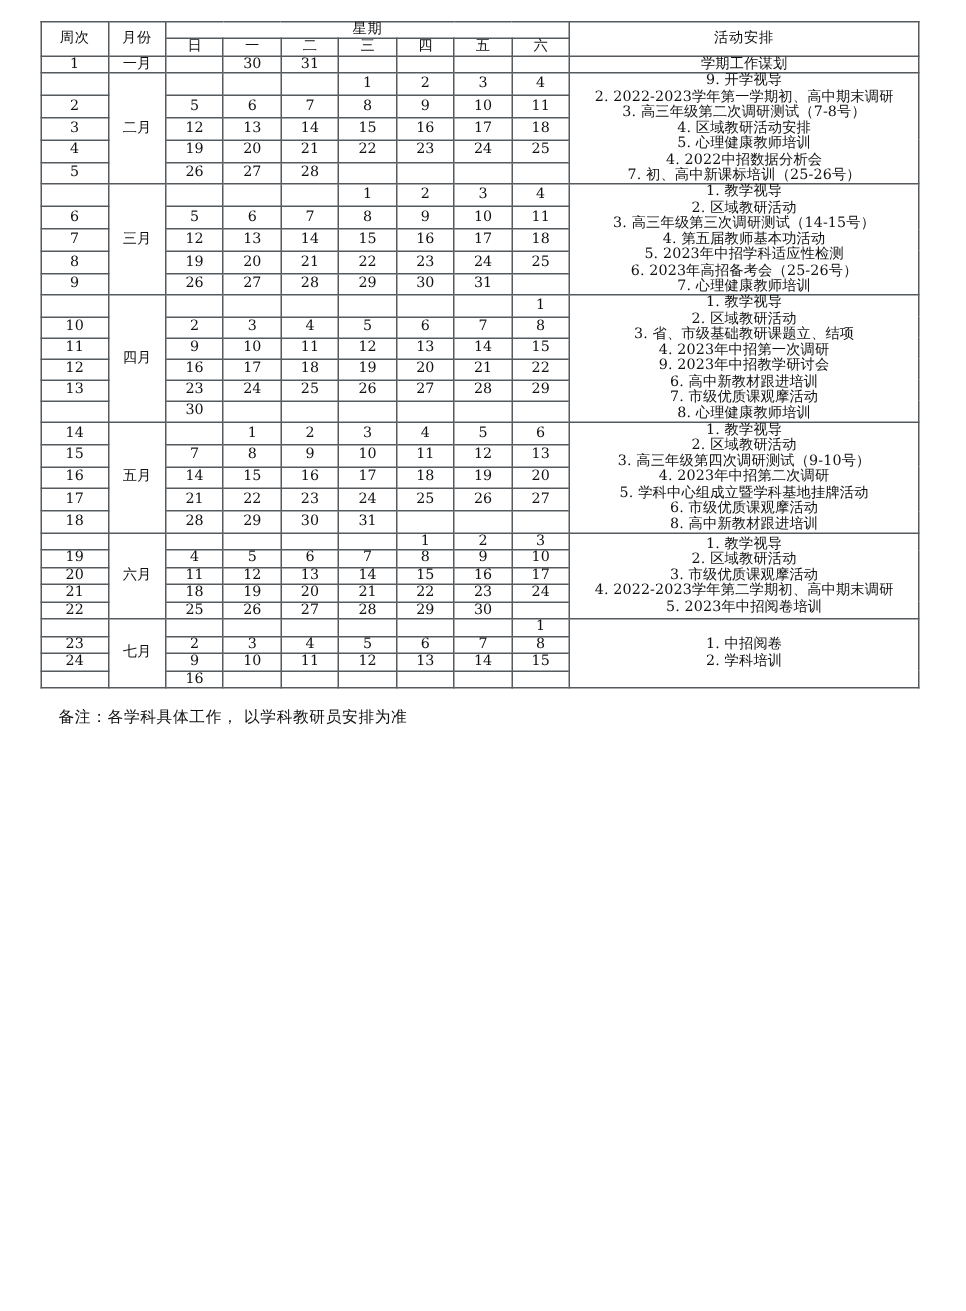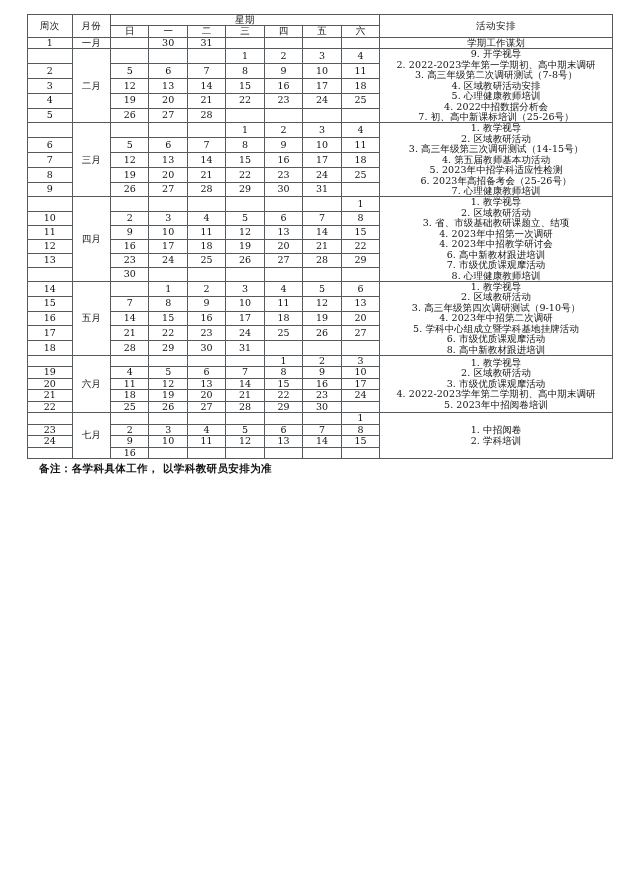--- a/index.html
+++ b/index.html
@@ -68,23 +68,23 @@
     padding: 2px 2px 2px 4px;
     font-size: 10.5px;
     line-height: 1.345;
     letter-spacing: 0.1px;
   }
   td.act .line {
     white-space: normal;
     display: block;
   }
   .footer {
-    margin-top: 3px;
+    margin-top: 12px;
     font-size: 10.5px;
-    font-weight: bold;
+    font-weight: normal;
     letter-spacing: 0.4px;
     padding-left: 12px;
     color: #111;
   }
   
   col.c-week { width: 44px; }
   col.c-month { width: 38px; }
   col.c-day { width: 38px; }
   col.c-act { width: 230px; }
   
@@ -269,21 +269,21 @@
           <td class="day"></td>
           <td class="day"></td>
           <td class="day"></td>
           <td class="day"></td>
           <td class="day">1</td>
           <td class="act" rowspan="6">
             <span class="line">1. 教学视导</span>
             <span class="line">2. 区域教研活动</span>
             <span class="line">3. 省、市级基础教研课题立、结项</span>
             <span class="line">4. 2023年中招第一次调研</span>
-            <span class="line">4. 2023年中招教学研讨会</span>
+            <span class="line">9. 2023年中招教学研讨会</span>
             <span class="line">6. 高中新教材跟进培训</span>
             <span class="line">7. 市级优质课观摩活动</span>
             <span class="line">8. 心理健康教师培训</span>
           </td>
         </tr>
         <tr>
           <td class="weeknum">10</td>
           <td class="day">2</td>
           <td class="day">3</td>
           <td class="day">4</td>

